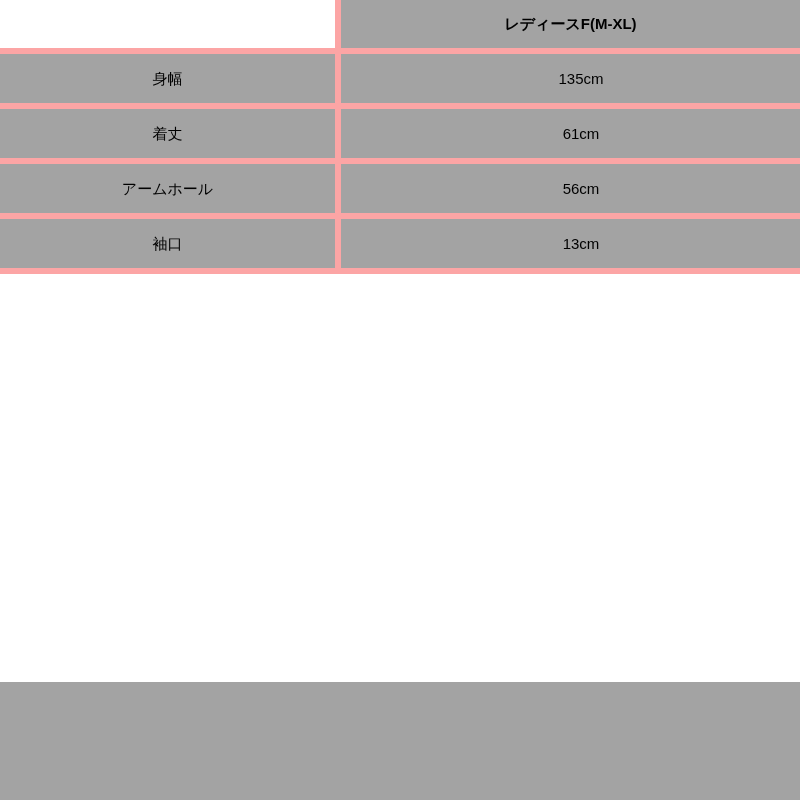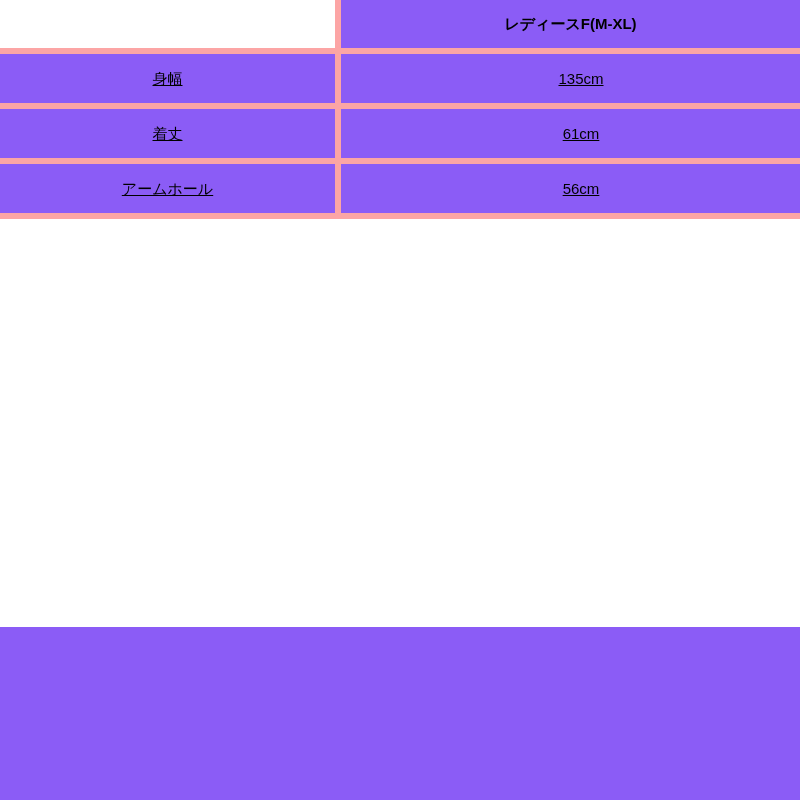--- a/index.html
+++ b/index.html
@@ -11,21 +11,21 @@
     width: 800px;
     height: 800px;
     font-family: "Liberation Sans", "DejaVu Sans", sans-serif;
     color: #000000;
     -webkit-font-smoothing: antialiased;
   }
   .page {
     width: 800px;
     height: 800px;
     position: relative;
-    background: #8b5cf6;
+    background: #a3a3a3;
     box-sizing: border-box;
   }
   table.size-table {
     width: 800px;
     border-collapse: collapse;
     table-layout: fixed;
   }
   table.size-table col.col-label { width: 338px; }
   table.size-table col.col-value { width: 462px; }
 
@@ -49,21 +49,20 @@
   }
   table.size-table thead th.head-empty {
     background: #ffffff;
   }
   table.size-table thead th.head-value {
     font-weight: bold;
     font-size: 15px;
   }
   table.size-table tbody td {
     height: 49px;
-    text-decoration: underline;
   }
   table.size-table tbody td.label-cell {
     font-size: 15px;
   }
   table.size-table tbody td.value-cell {
     font-size: 15px;
     padding-left: 21px;
   }
   .spacer-below {
     width: 800px;
@@ -92,16 +91,20 @@
         <td class="value-cell">135cm</td>
       </tr>
       <tr>
         <td class="label-cell">着丈</td>
         <td class="value-cell">61cm</td>
       </tr>
       <tr>
         <td class="label-cell">アームホール</td>
         <td class="value-cell">56cm</td>
       </tr>
+      <tr>
+        <td class="label-cell">袖口</td>
+        <td class="value-cell">13cm</td>
+      </tr>
     </tbody>
   </table>
   <div class="spacer-below"></div>
 </div>
 
 </body></html>

